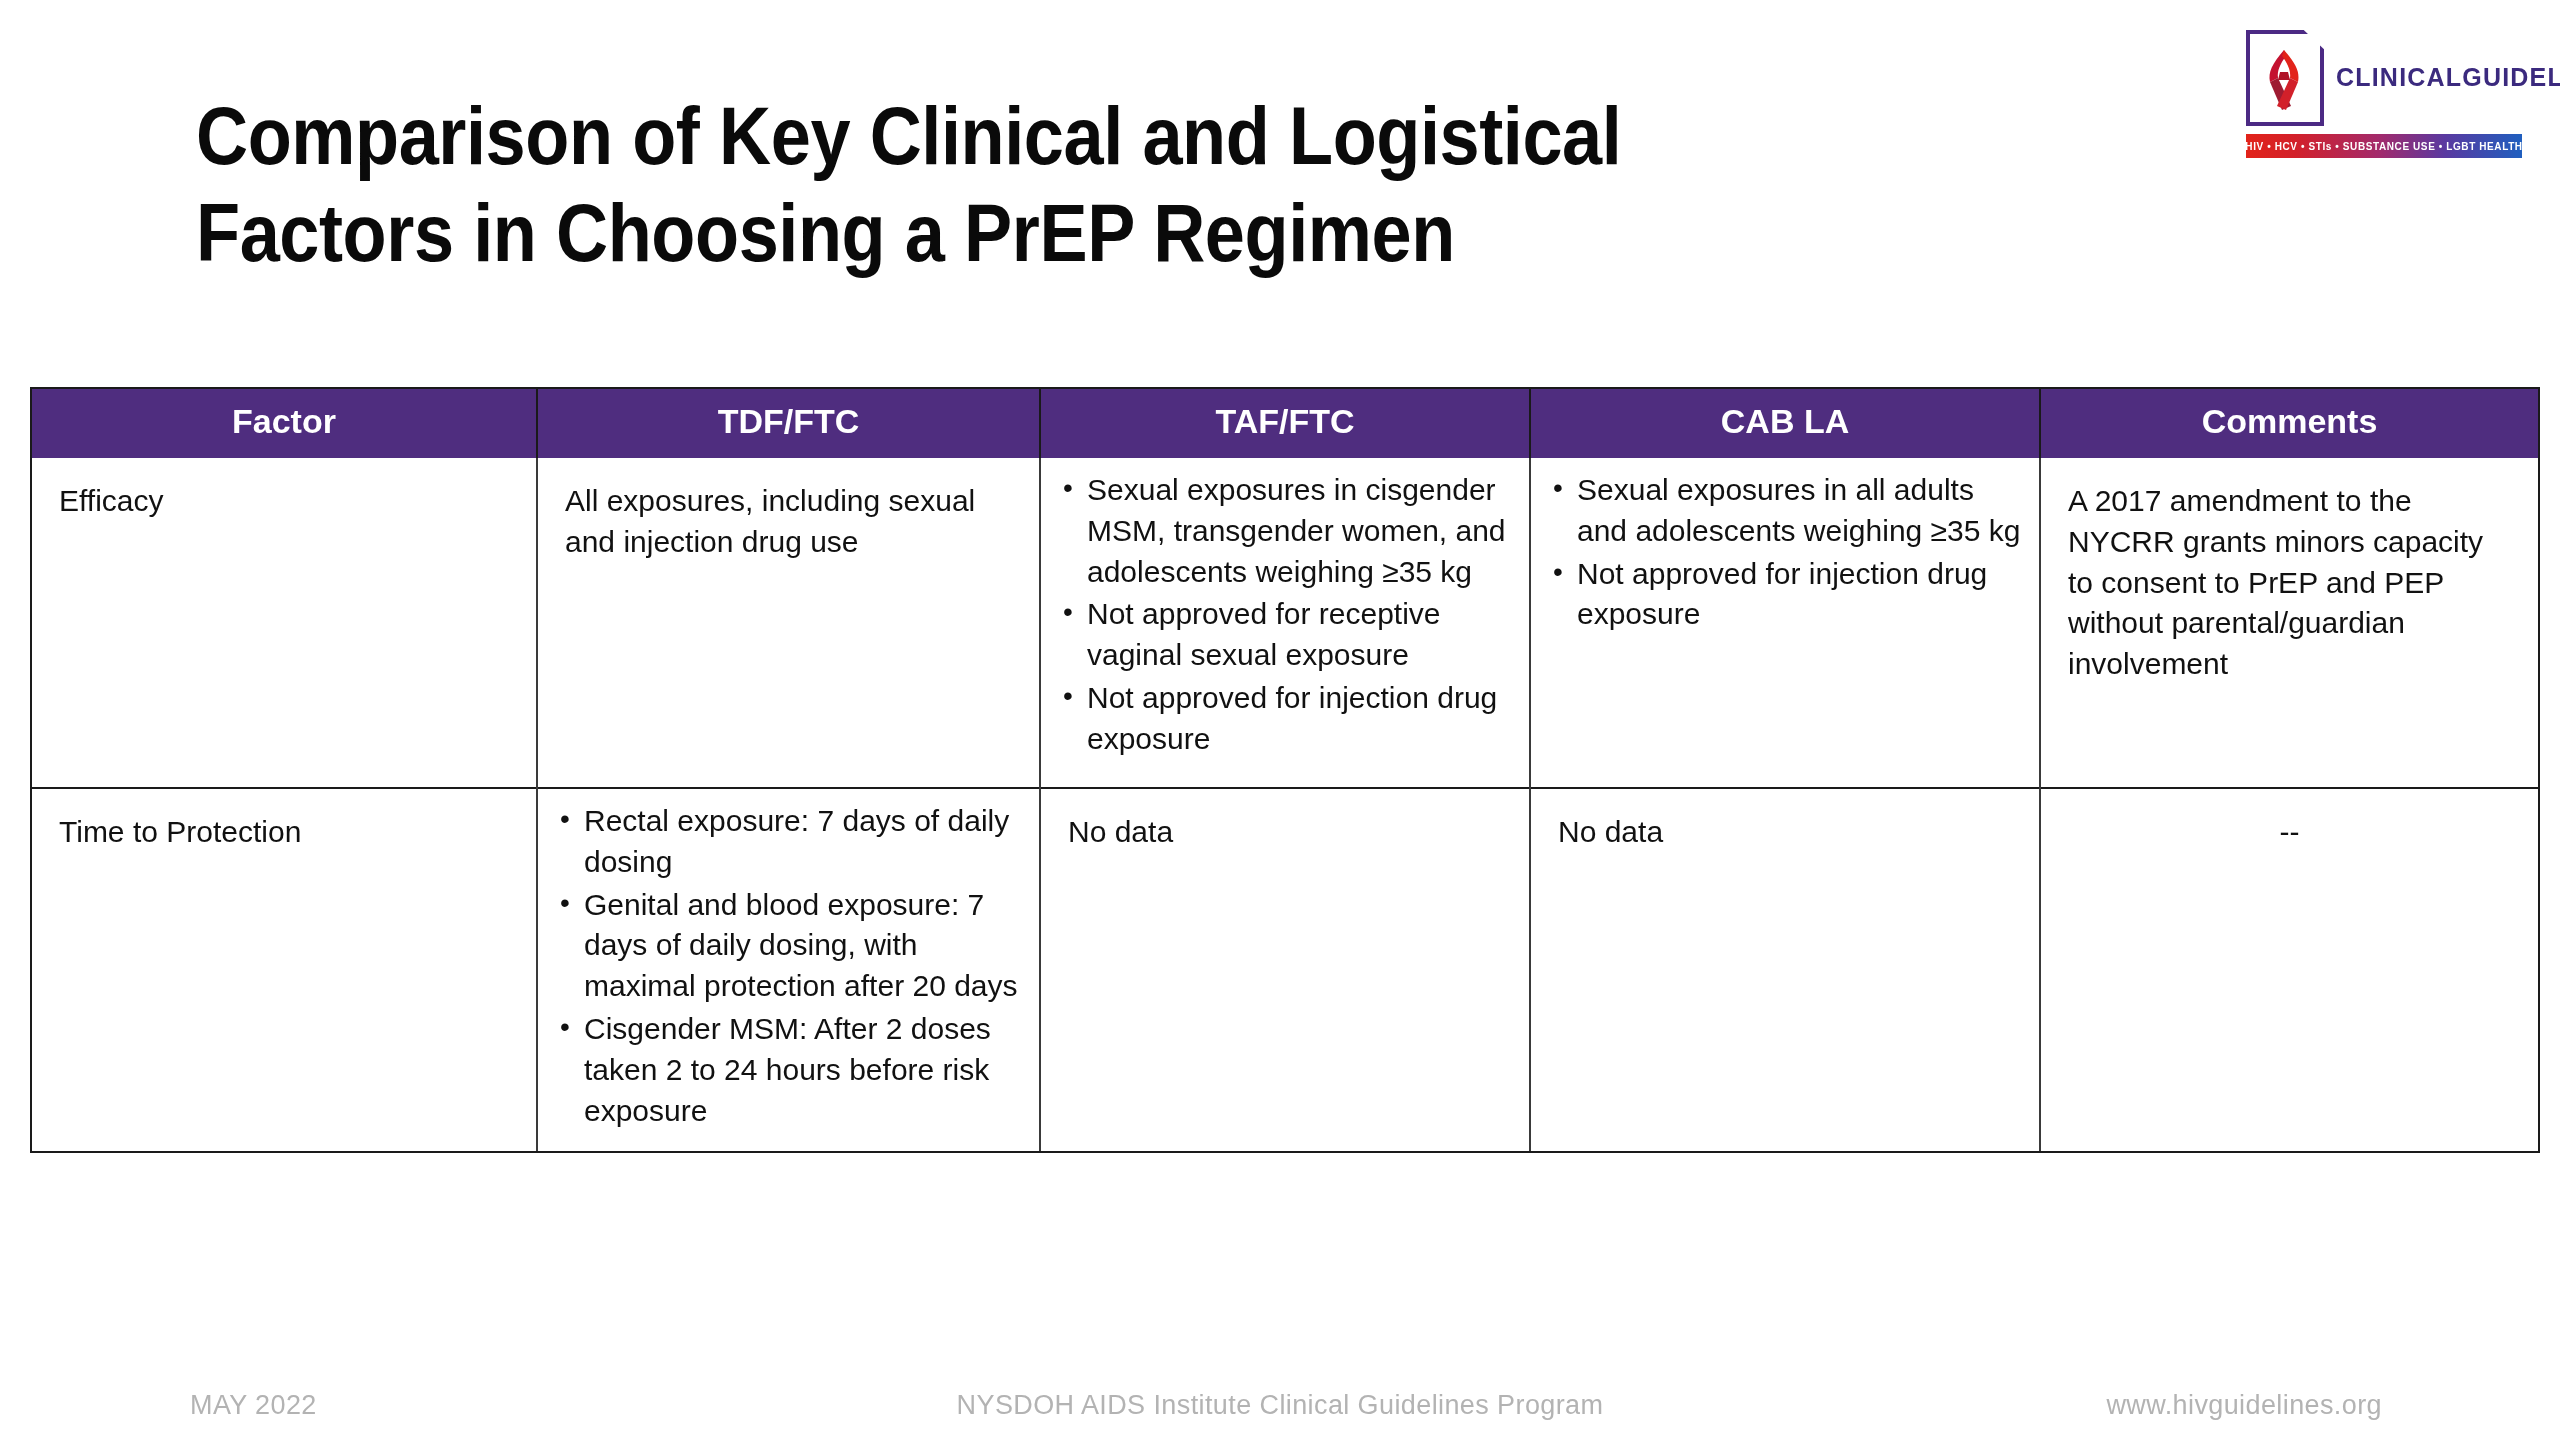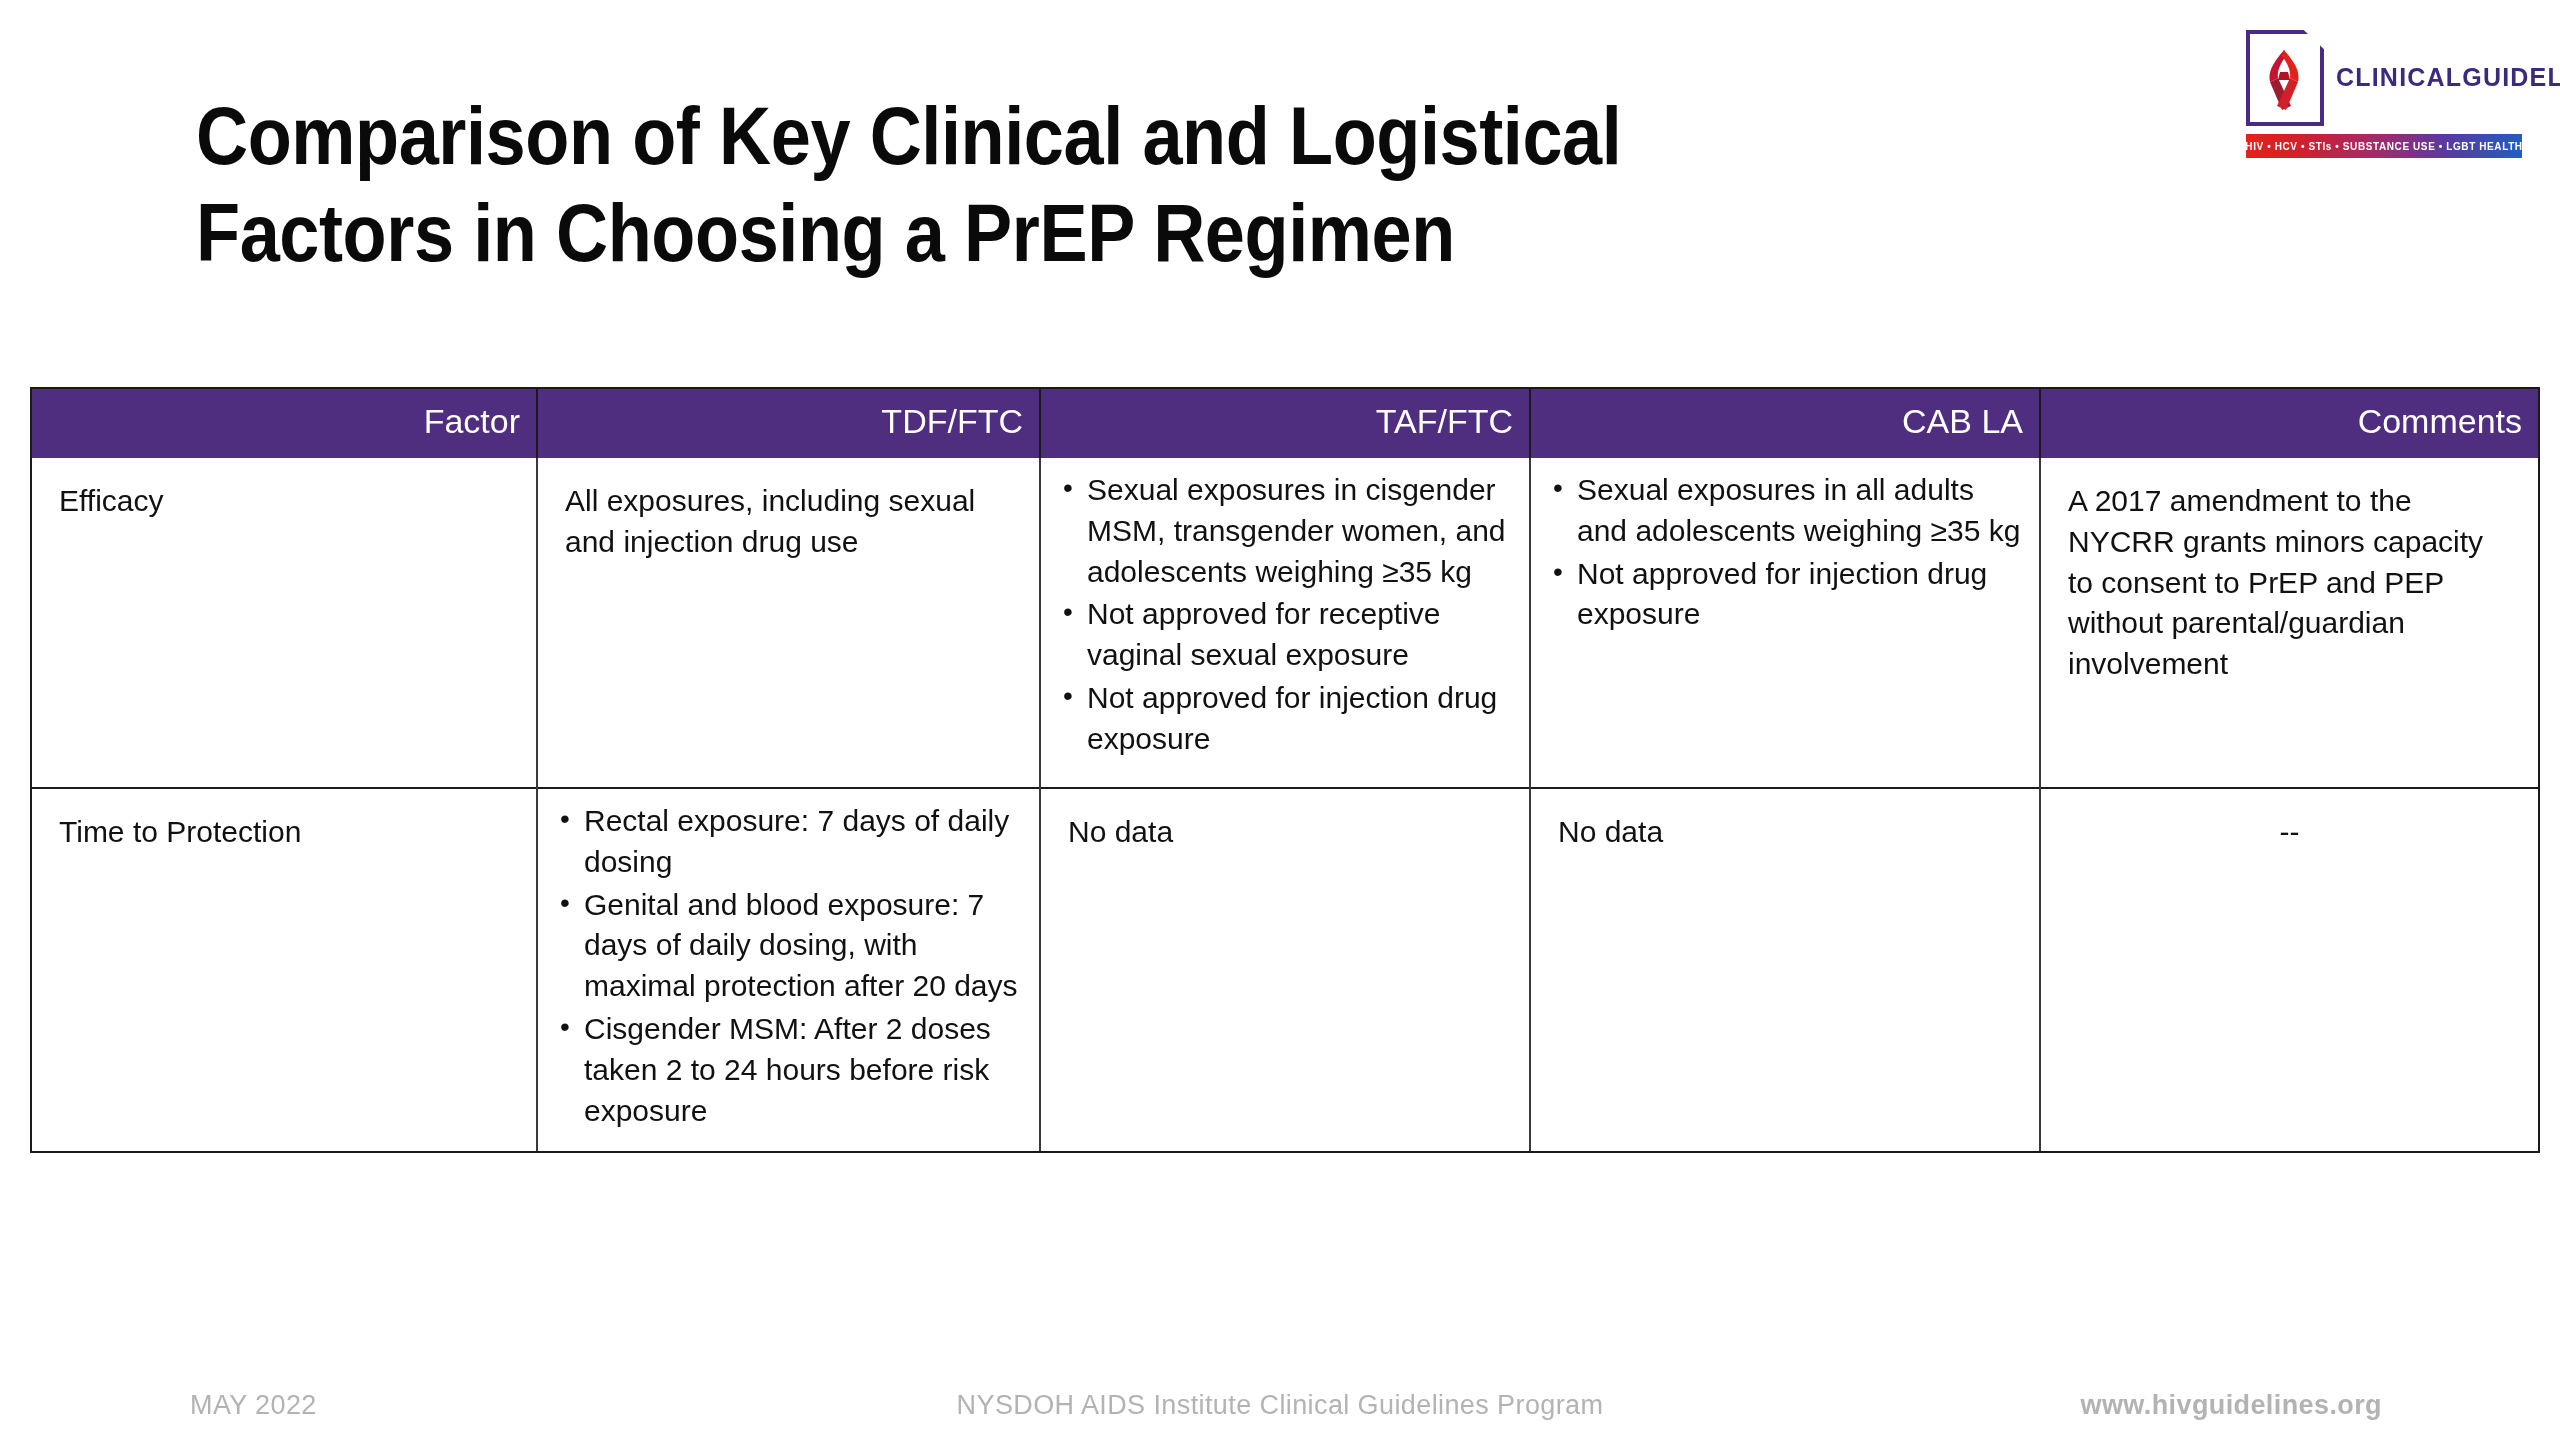--- a/index.html
+++ b/index.html
@@ -108,22 +108,22 @@
     table-layout: fixed;
   }
   table.main th, table.main td {
     vertical-align: top;
     box-sizing: border-box;
   }
   thead th {
     background: #4f2d7f;
     color: #ffffff;
     font-size: 34px;
-    font-weight: normal;
-    text-align: right;
+    font-weight: bold;
+    text-align: center;
     padding: 13px 16px 17px 16px;
     border-right: 2px solid #1a1a1a;
     height: 66px;
   }
   thead th:last-child { border-right: none; }
 
   tbody td {
     font-size: 30px;
     line-height: 1.36;
     padding: 12px 16px 18px 16px;
@@ -184,21 +184,20 @@
     position: absolute;
     left: 0;
     top: 0;
     width: 2560px;
     text-align: center;
   }
   .footer-right {
     position: absolute;
     right: 178px;
     top: 0;
-    font-weight: bold;
   }
 </style>
 </head>
 <body>
 
 <div class="logo">
   <div class="logo-top">
     <div class="logo-mark">
       <div class="logo-doc"></div>
       <svg class="logo-ribbon" viewBox="0 0 52 66">

